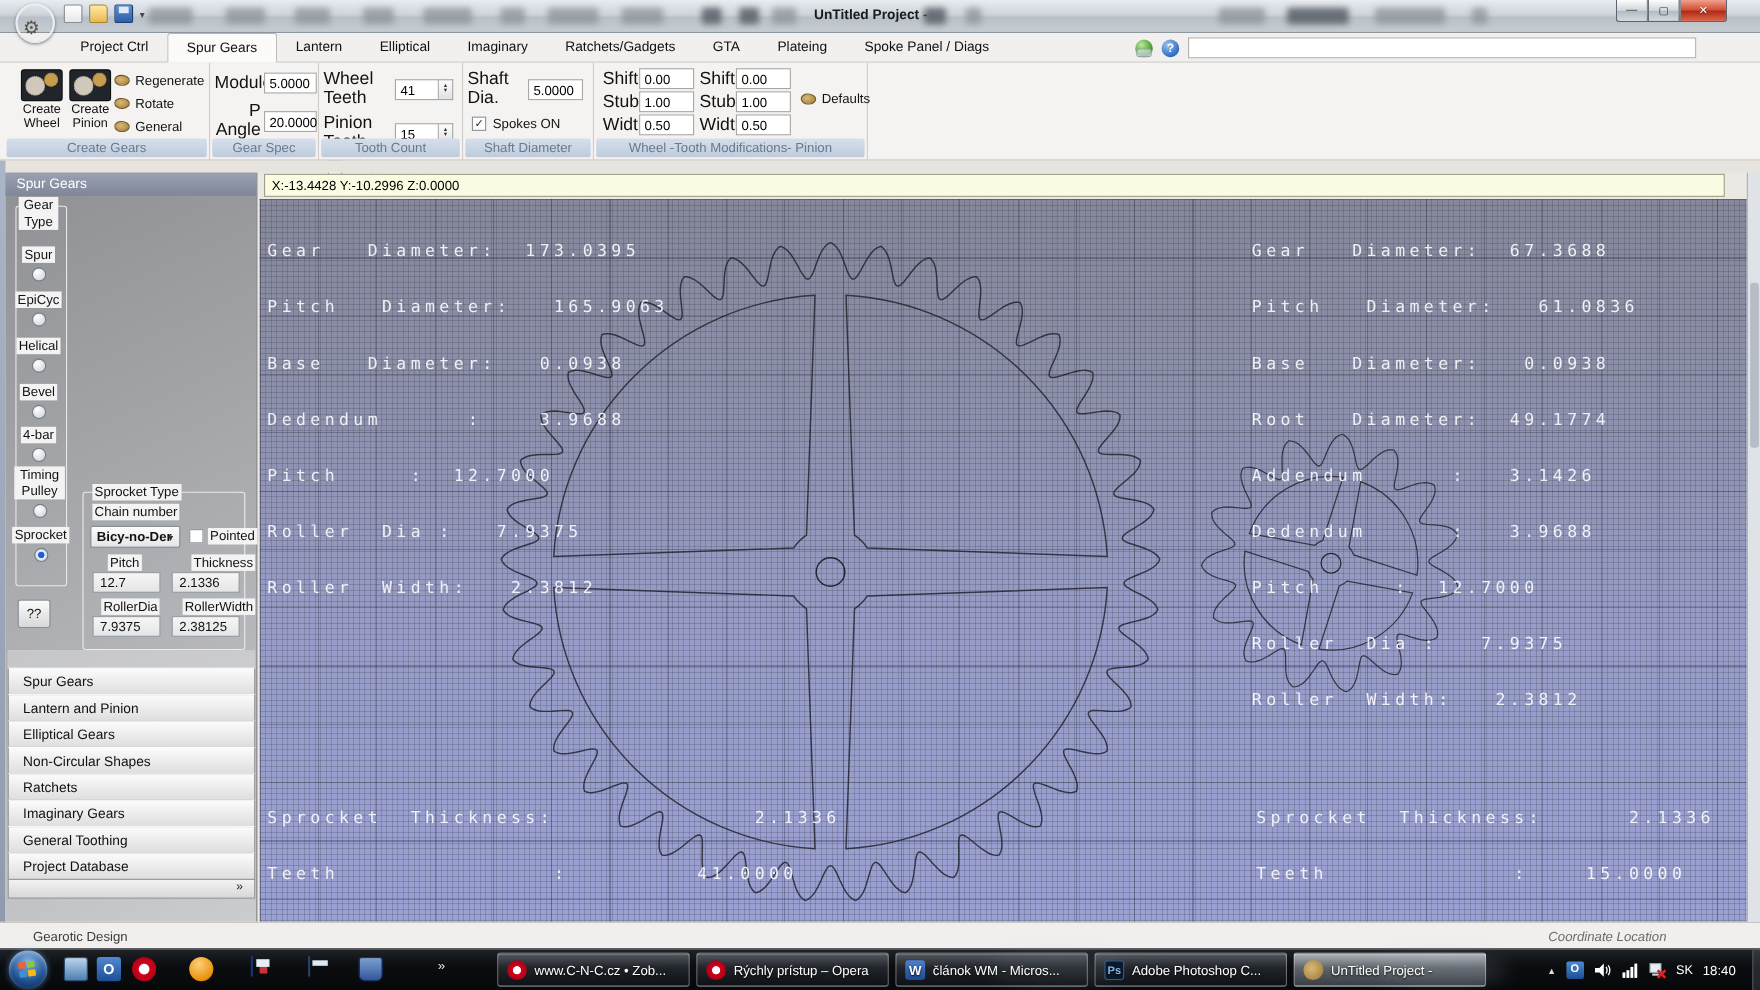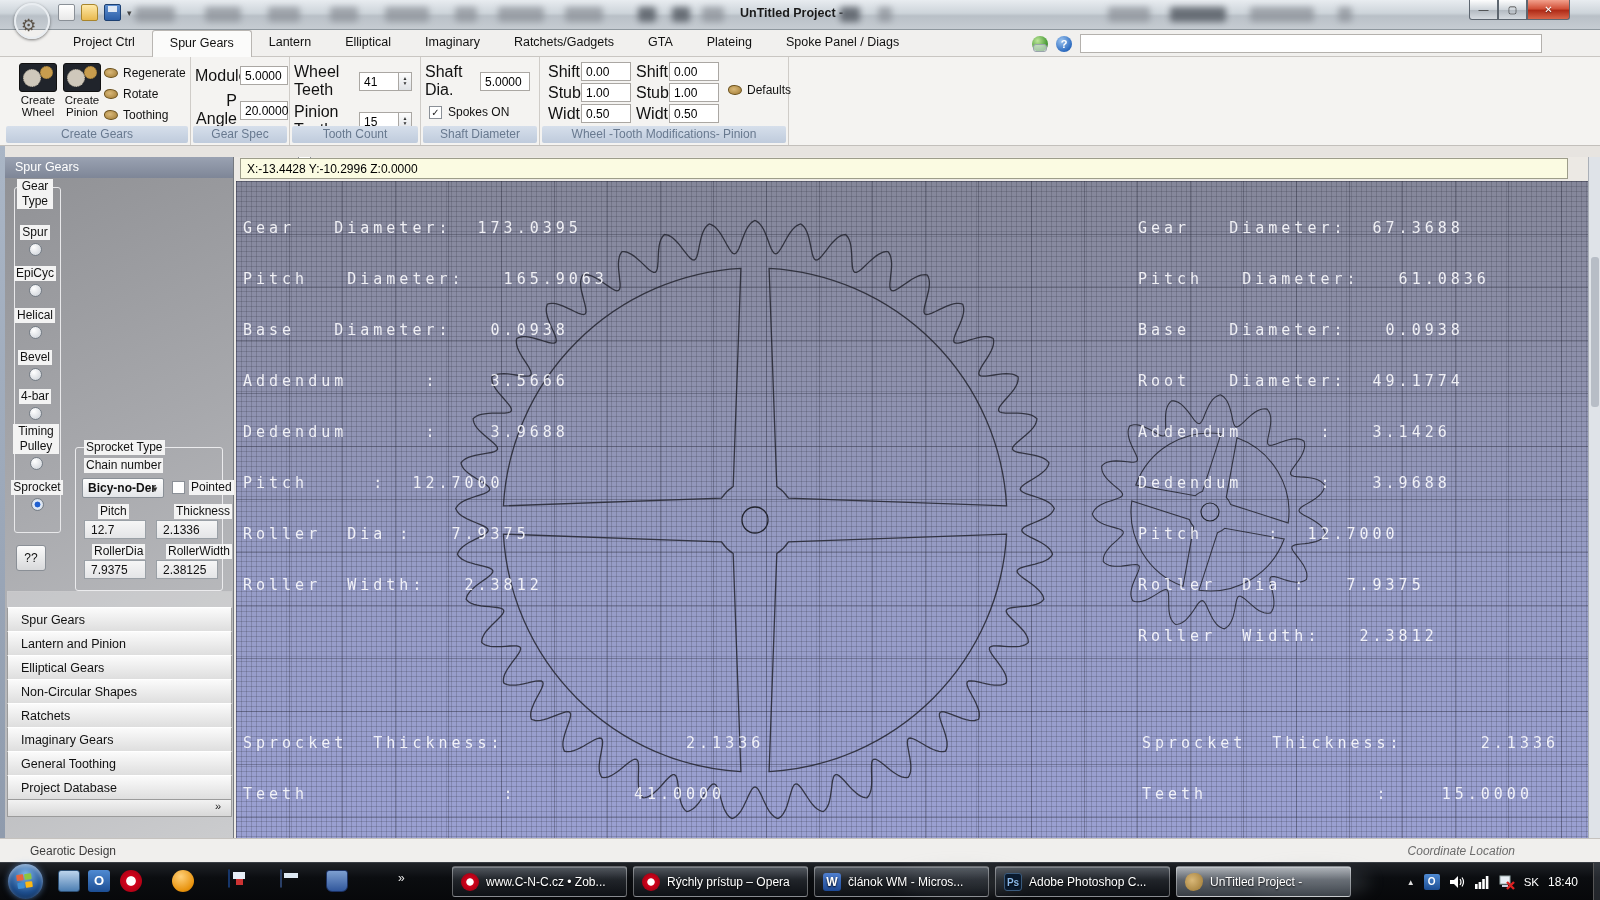--- a/index.html
+++ b/index.html
@@ -246,21 +246,21 @@
           <div class="sbtn">
               <span class="tan-ico"></span>
               <span>Regenerate</span>
             </div>
           <div class="sbtn">
               <span class="tan-ico"></span>
               <span>Rotate</span>
             </div>
           <div class="sbtn">
               <span class="tan-ico"></span>
-              <span>Toothing</span>
+              <span>General</span>
             </div>
         </div>
       </div>
       <div class="grp-label">Create Gears</div>
     </div>
 
     <div class="grp g-spec">
       <div class="grp-body">
         <div class="frow">
             <span class="flabel">Module</span>
@@ -413,21 +413,20 @@
         <path d="M1048.2 358.0 A79 79 0 0 1 963.0 409.2 L981.5 351.7 A22 22 0 0 0 988.7 347.3 Z" fill="none" stroke="#23252f" stroke-width="1.1" stroke-opacity="0.85"></path>
         <path d="M947.0 405.2 A79 79 0 0 1 895.8 320.0 L953.3 338.5 A22 22 0 0 0 957.7 345.7 Z" fill="none" stroke="#23252f" stroke-width="1.1" stroke-opacity="0.85"></path>
         <path d="M899.8 304.0 A79 79 0 0 1 985.0 252.8 L966.5 310.3 A22 22 0 0 0 959.3 314.7 Z" fill="none" stroke="#23252f" stroke-width="1.1" stroke-opacity="0.85"></path>
         <path d="M1001.0 256.8 A79 79 0 0 1 1052.2 342.0 L994.7 323.5 A22 22 0 0 0 990.3 316.3 Z" fill="none" stroke="#23252f" stroke-width="1.1" stroke-opacity="0.85"></path>
         <circle cx="974" cy="331" r="9" fill="none" stroke="#23252f" stroke-width="1.1"></circle>
       </svg>
     <div class="cad" style="left:7px;top:5px">
       <div>Gear   Diameter:  173.0395</div>
       <div>Pitch   Diameter:   165.9063</div>
       <div>Base   Diameter:   0.0938</div>
-      <div>Addendum      :    3.5666</div>
       <div>Dedendum      :    3.9688</div>
       <div>Pitch     :  12.7000</div>
       <div>Roller  Dia :   7.9375</div>
       <div>Roller  Width:   2.3812</div>
     </div>
     <div class="cad" style="left:902px;top:5px">
       <div>Gear   Diameter:  67.3688</div>
       <div>Pitch   Diameter:   61.0836</div>
       <div>Base   Diameter:   0.0938</div>
       <div>Root   Diameter:  49.1774</div>

